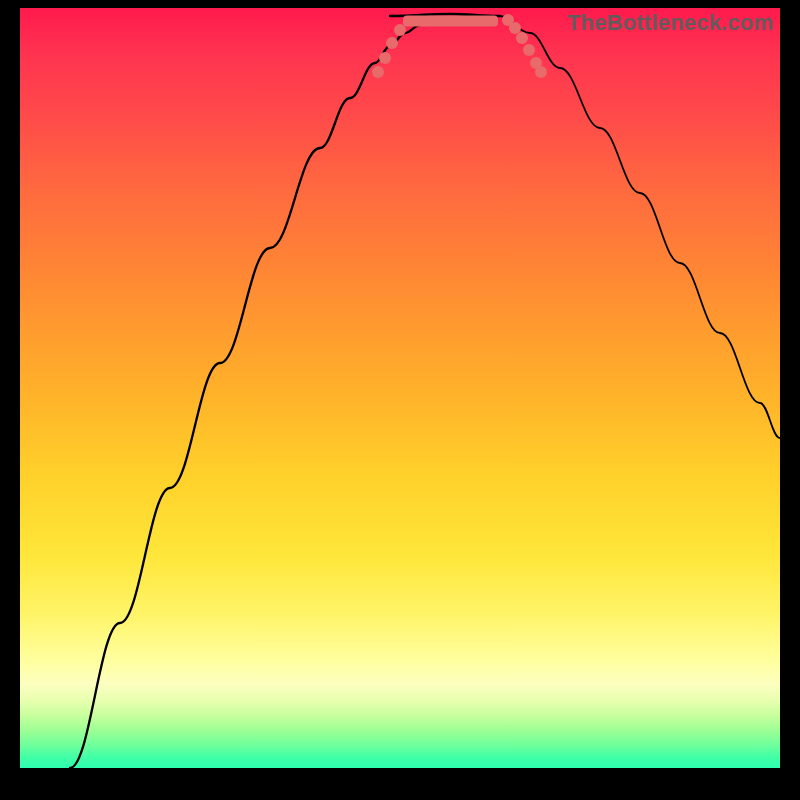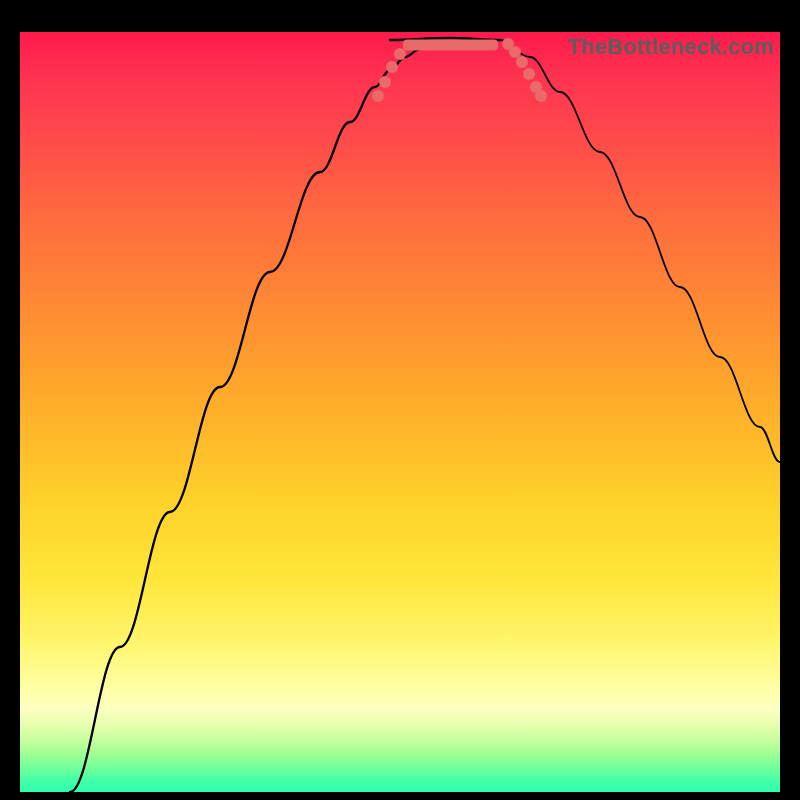--- a/index.html
+++ b/index.html
@@ -7,21 +7,21 @@
     padding: 0;
     width: 800px;
     height: 800px;
     background: #000000;
     overflow: hidden;
     font-family: Arial, Helvetica, sans-serif;
   }
   .frame {
     position: absolute;
     left: 20px;
-    top: 32px;
+    top: 8px;
     width: 760px;
     height: 760px;
     background: #000;
     text-decoration: underline;
   }
   .plot-area {
     position: absolute;
     left: 0;
     top: 0;
     width: 760px;

